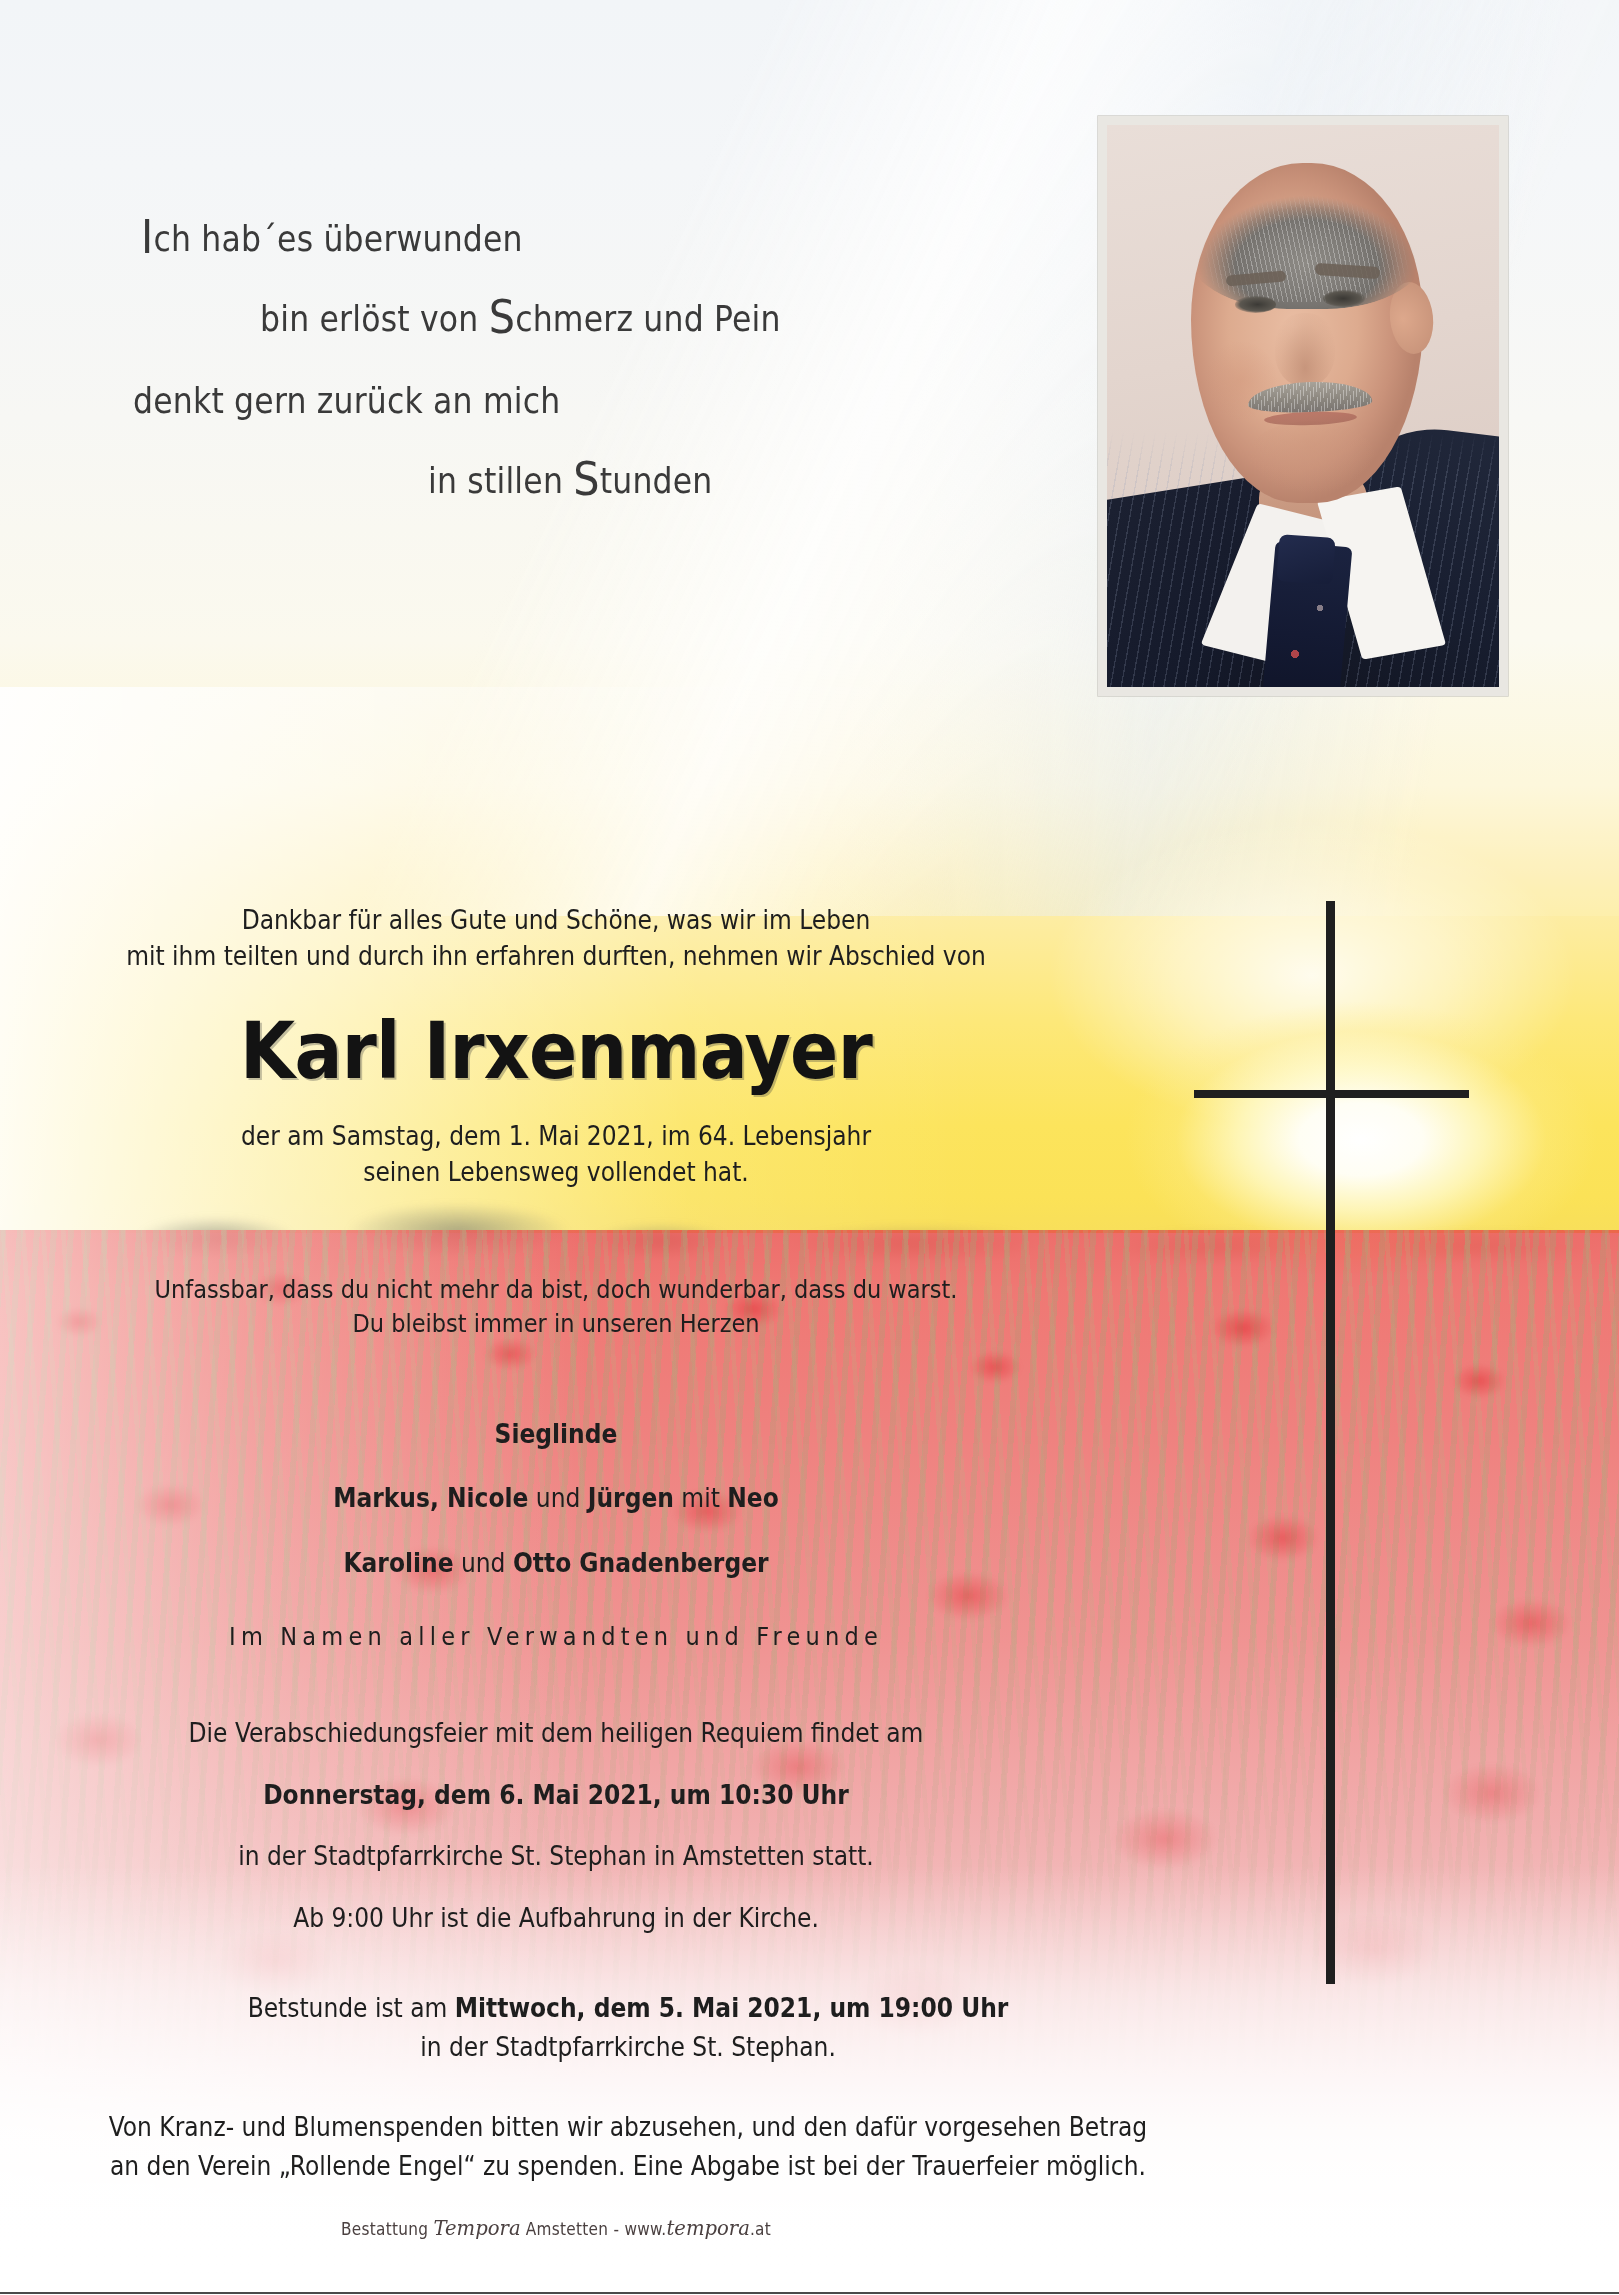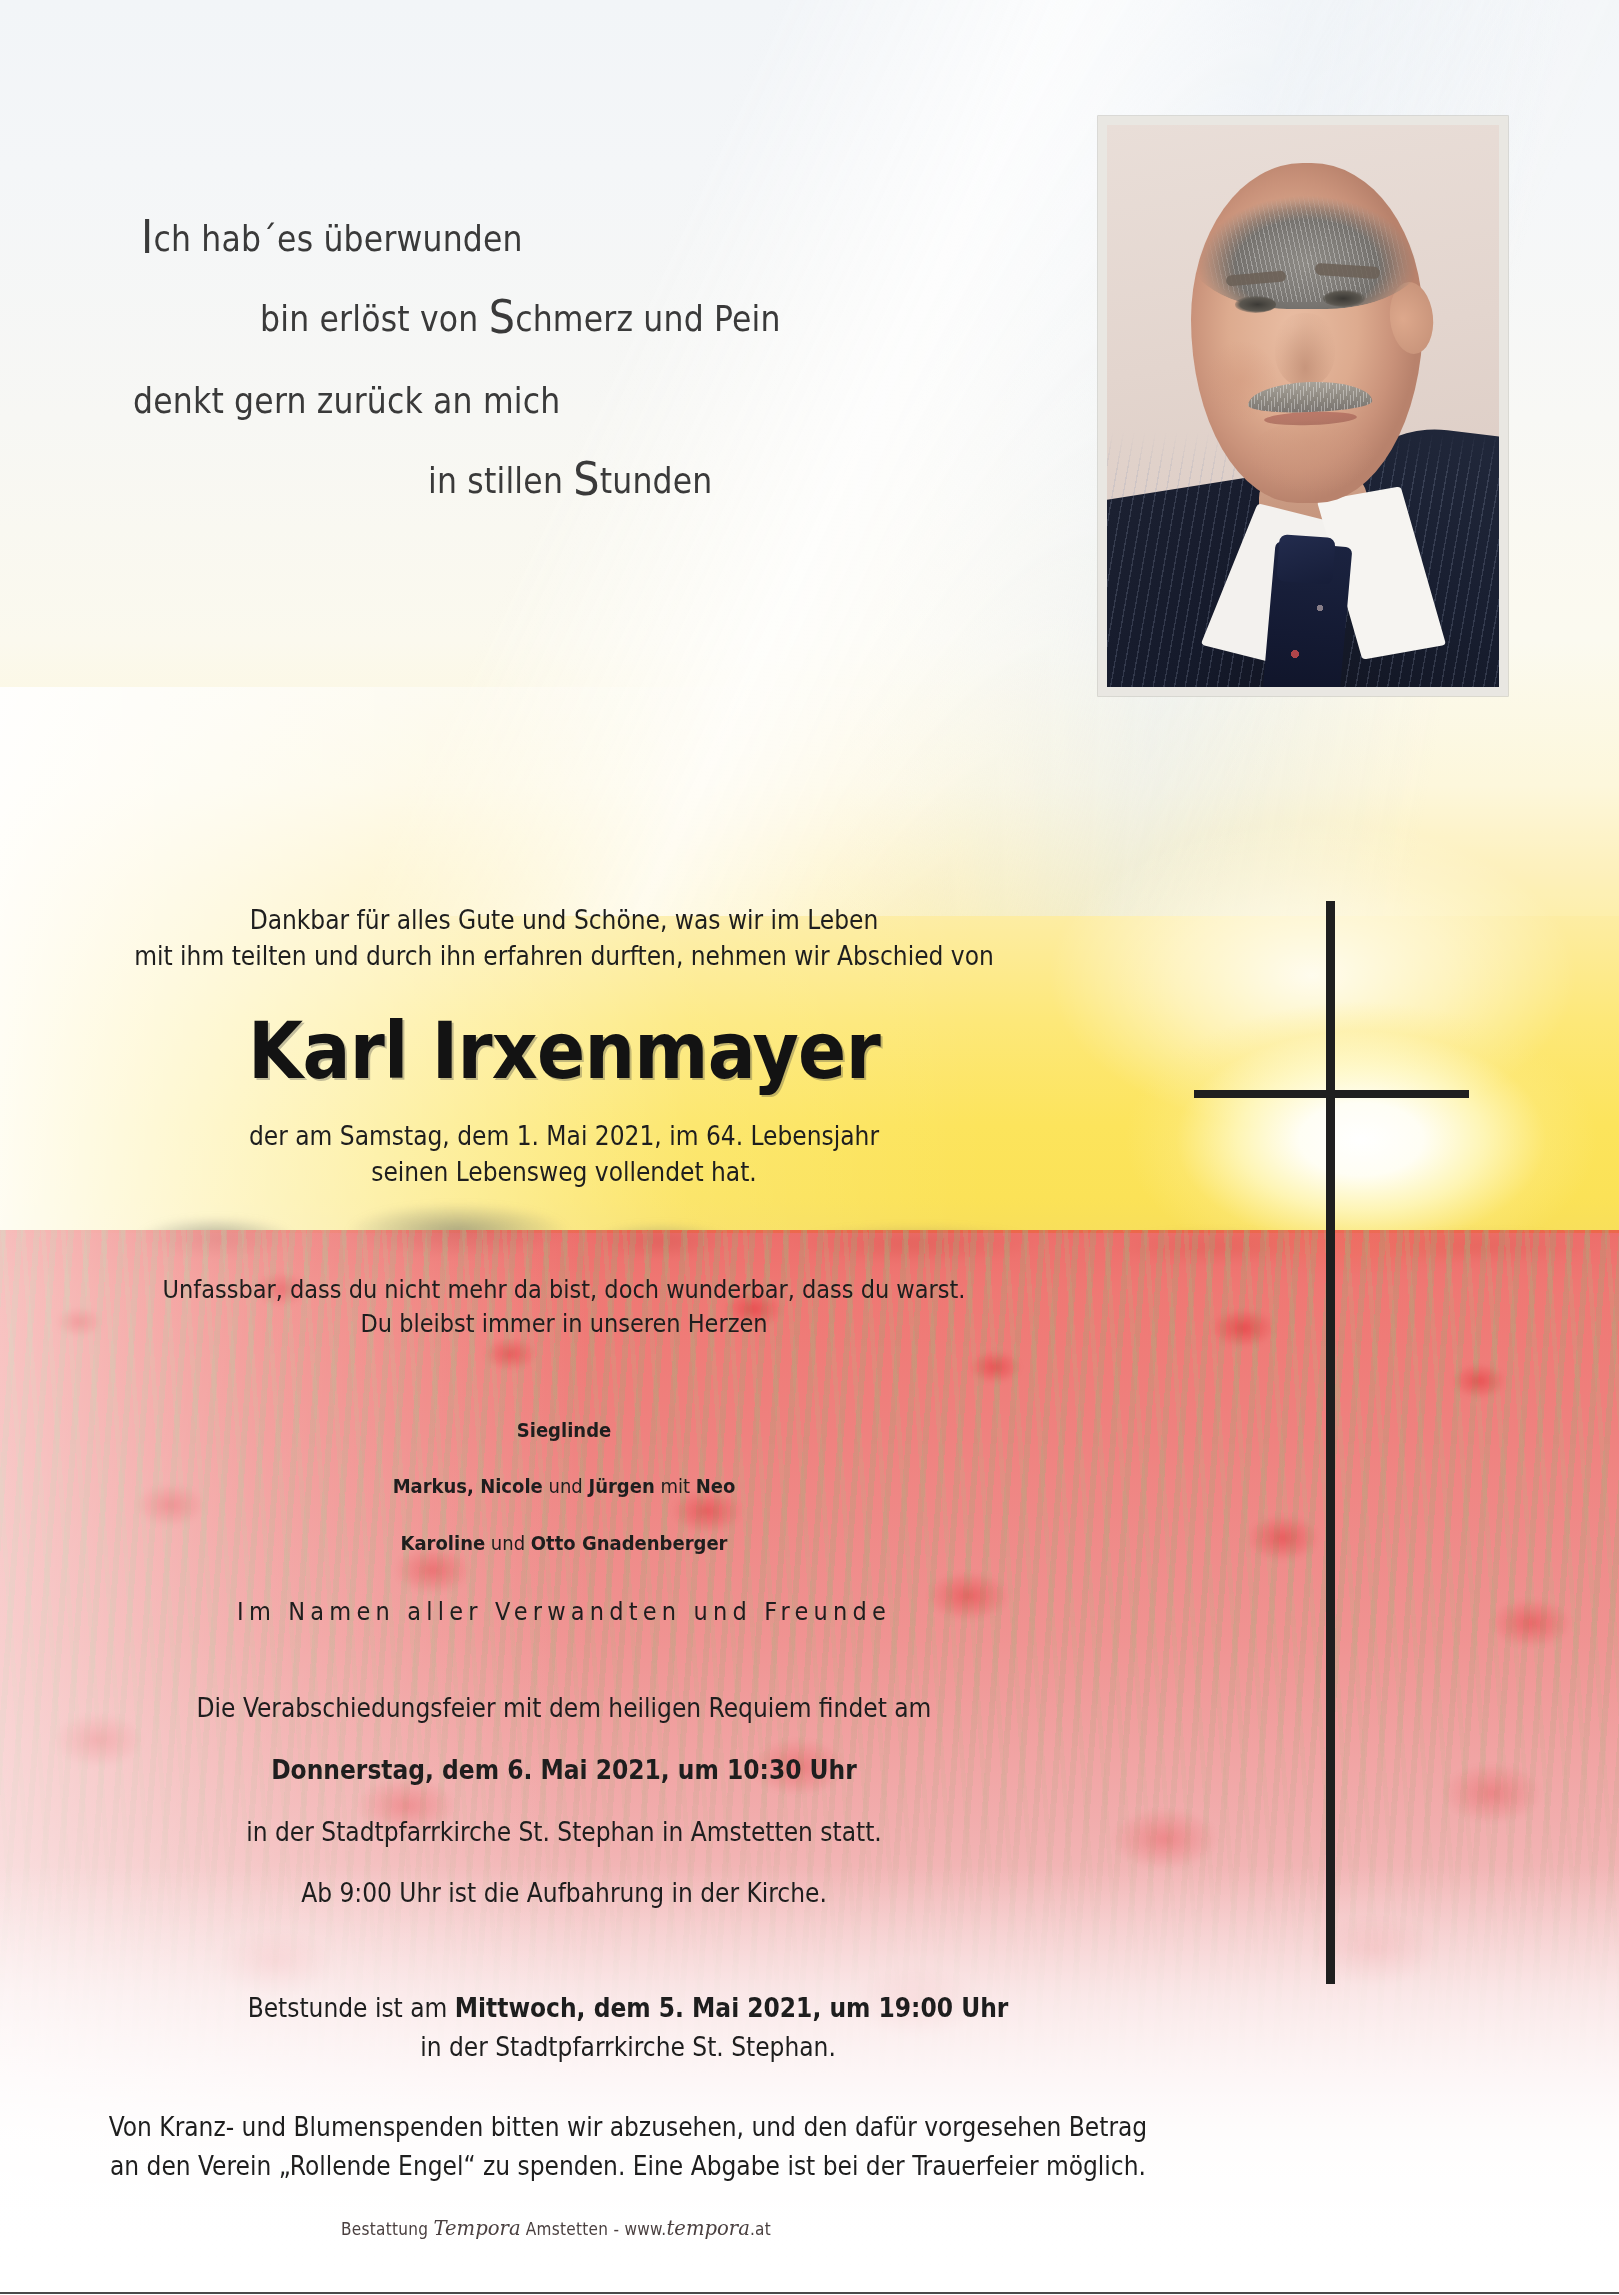--- a/index.html
+++ b/index.html
@@ -241,42 +241,42 @@
     white-space:nowrap;
   }
   .poem-line .cap{font-size:46px;line-height:0;vertical-align:-2px;}
   .pl0{margin-left:128px;margin-top:23.6px;}
   .pl1{margin-left:247px;margin-top:42px;}
   .pl2{margin-left:120px;margin-top:43px;}
   .pl3{margin-left:415px;margin-top:42px;}
   .pl4{margin-left:247px;margin-top:52px;}
 
   
-  #center-col{left:8px;top:903px;width:1112px;text-align:center;}
+  #center-col{left:0;top:903px;width:1112px;text-align:center;}
   .ctext{
     font-family:"DejaVu Sans Condensed","Liberation Sans", sans-serif;
     color:#1e1e1e;
     line-height:1.38;
   }
   .intro{font-size:26px;}
   .name{
     font-family:"DejaVu Sans Condensed","Liberation Sans", sans-serif;
     font-weight:700;
     font-size:79px;
     letter-spacing:-0.7px;
     margin-top:30px;
     margin-bottom:22px;
     color:#131313;
     text-shadow:2px 2px 0 rgba(60,60,60,.30);
   }
   .dates{font-size:26px;}
   .gap-a{height:82px;}
   .verse{font-size:25px;}
   .gap-b{height:46px;}
-  .fam{font-size:20px;font-weight:400;margin-top:29px;}
+  .fam{font-size:26px;font-weight:400;margin-top:29px;}
   .fam b{font-weight:700;}
   .gap-c{height:38px;}
   .innamen{
     font-size:25px;
     letter-spacing:5.2px;
     font-weight:400;
   }
   .gap-d{height:35px;}
   .cer{font-size:26px;margin-top:26px;}
   .cer b{font-weight:700;}

